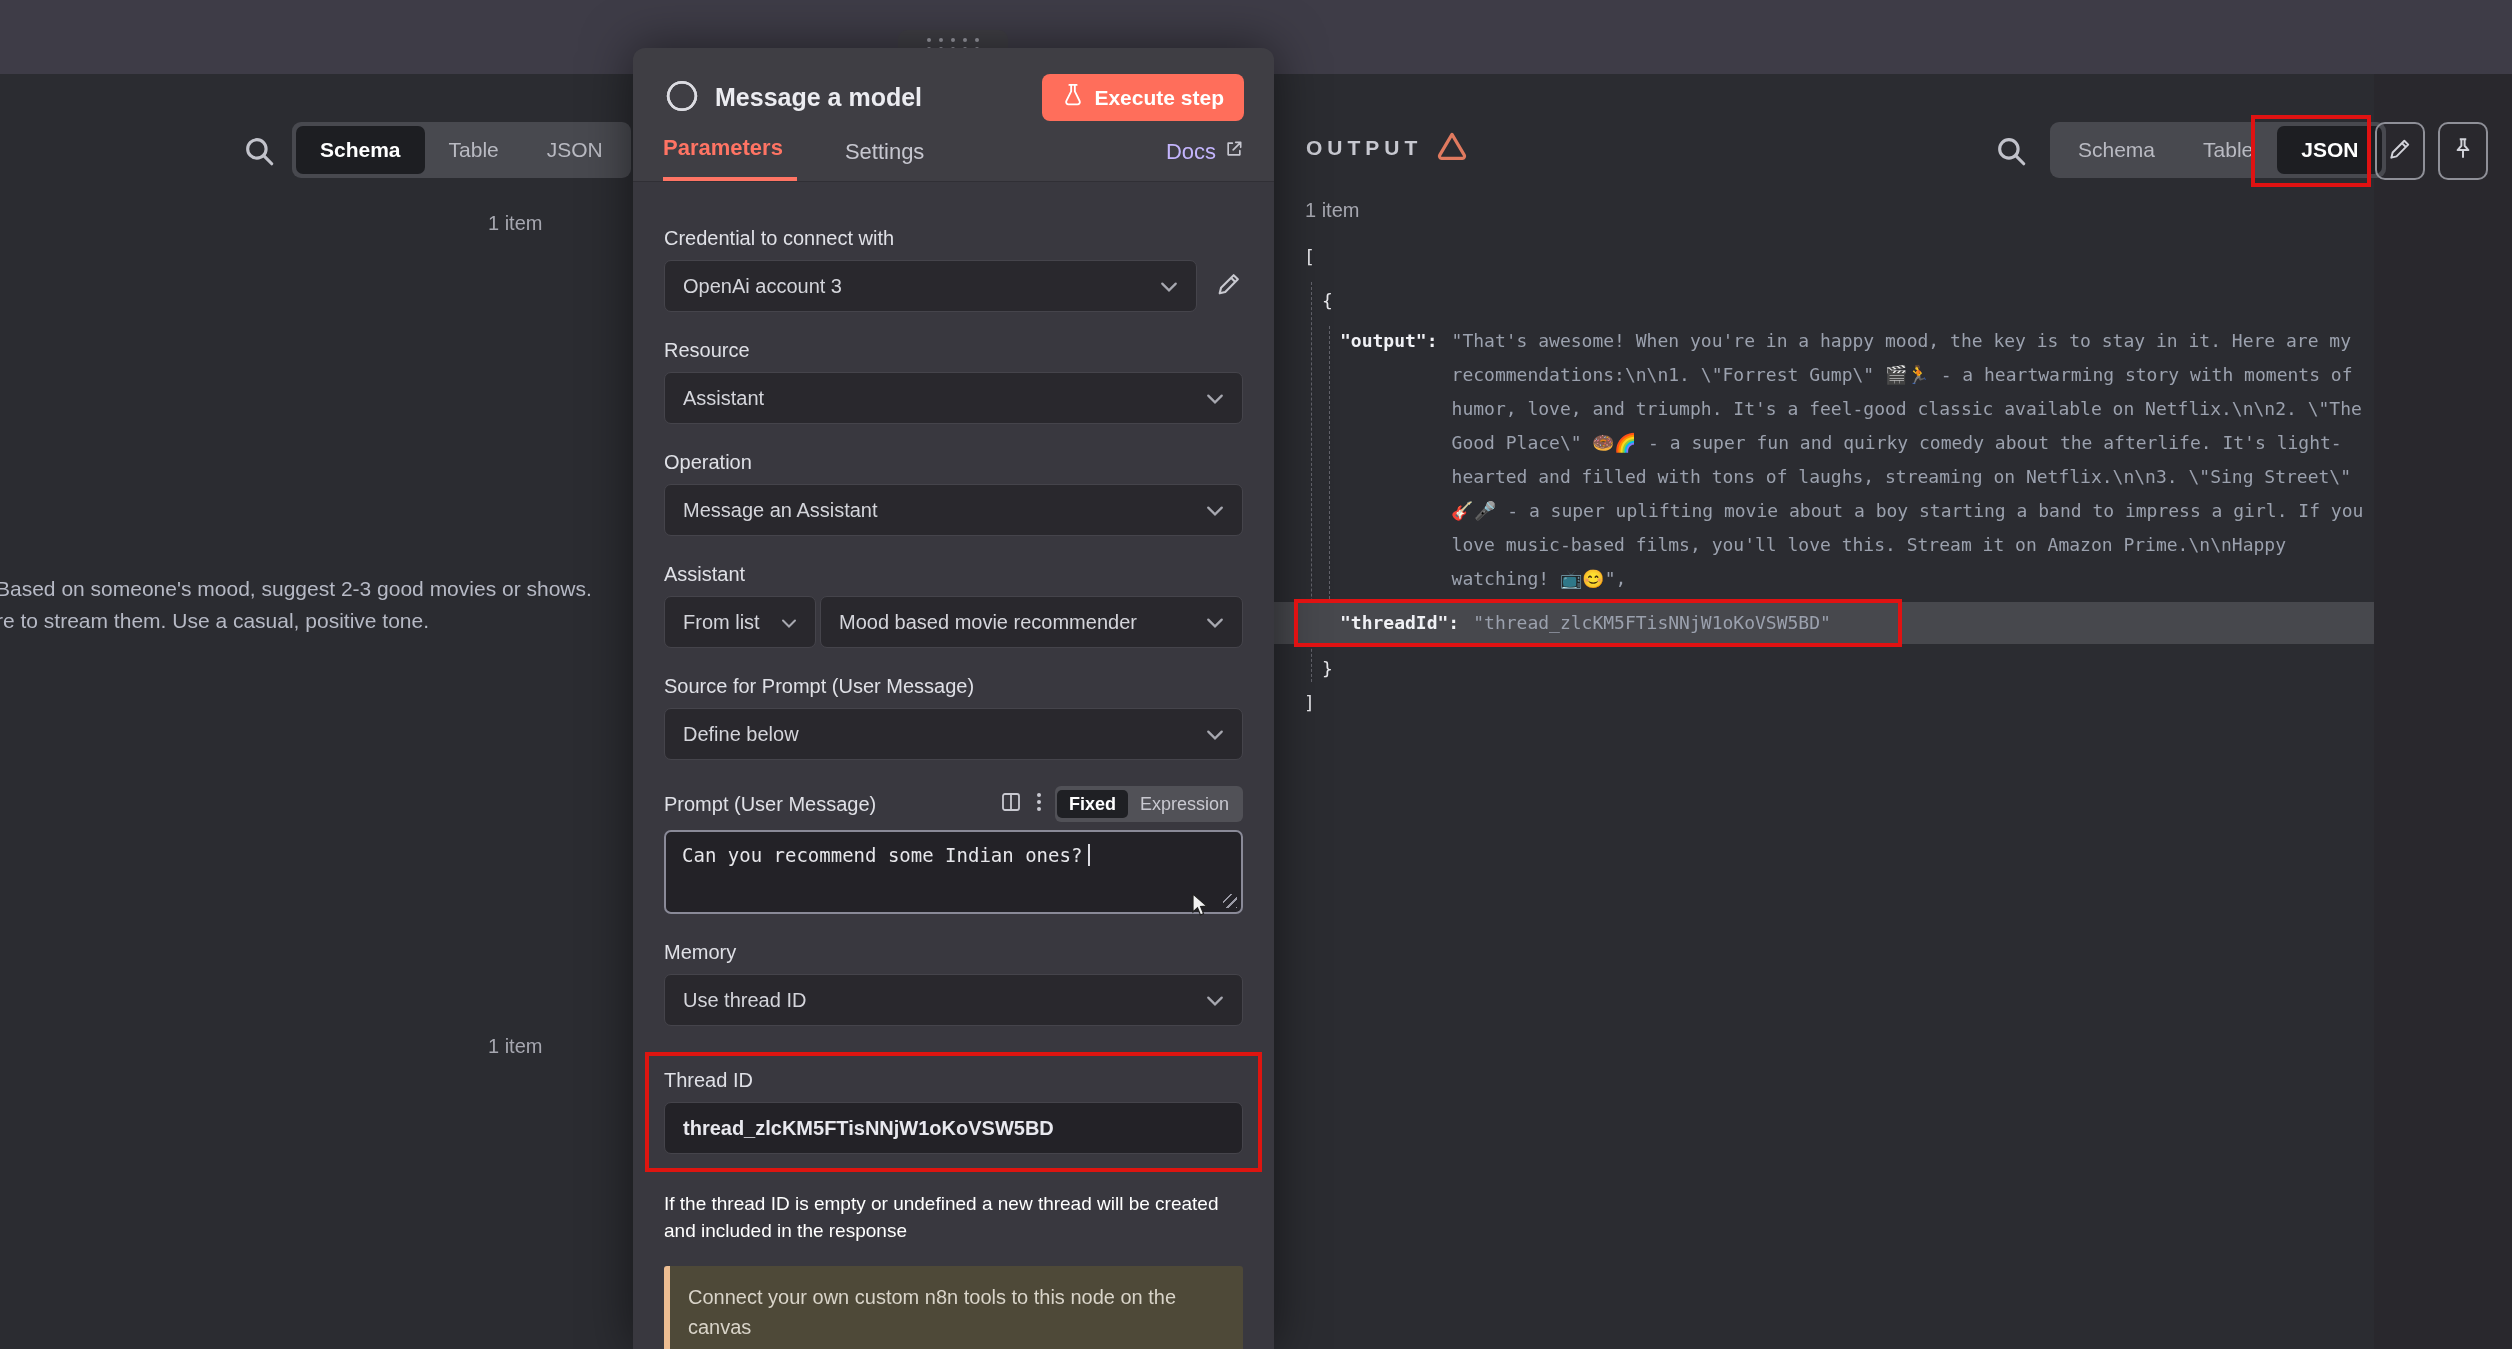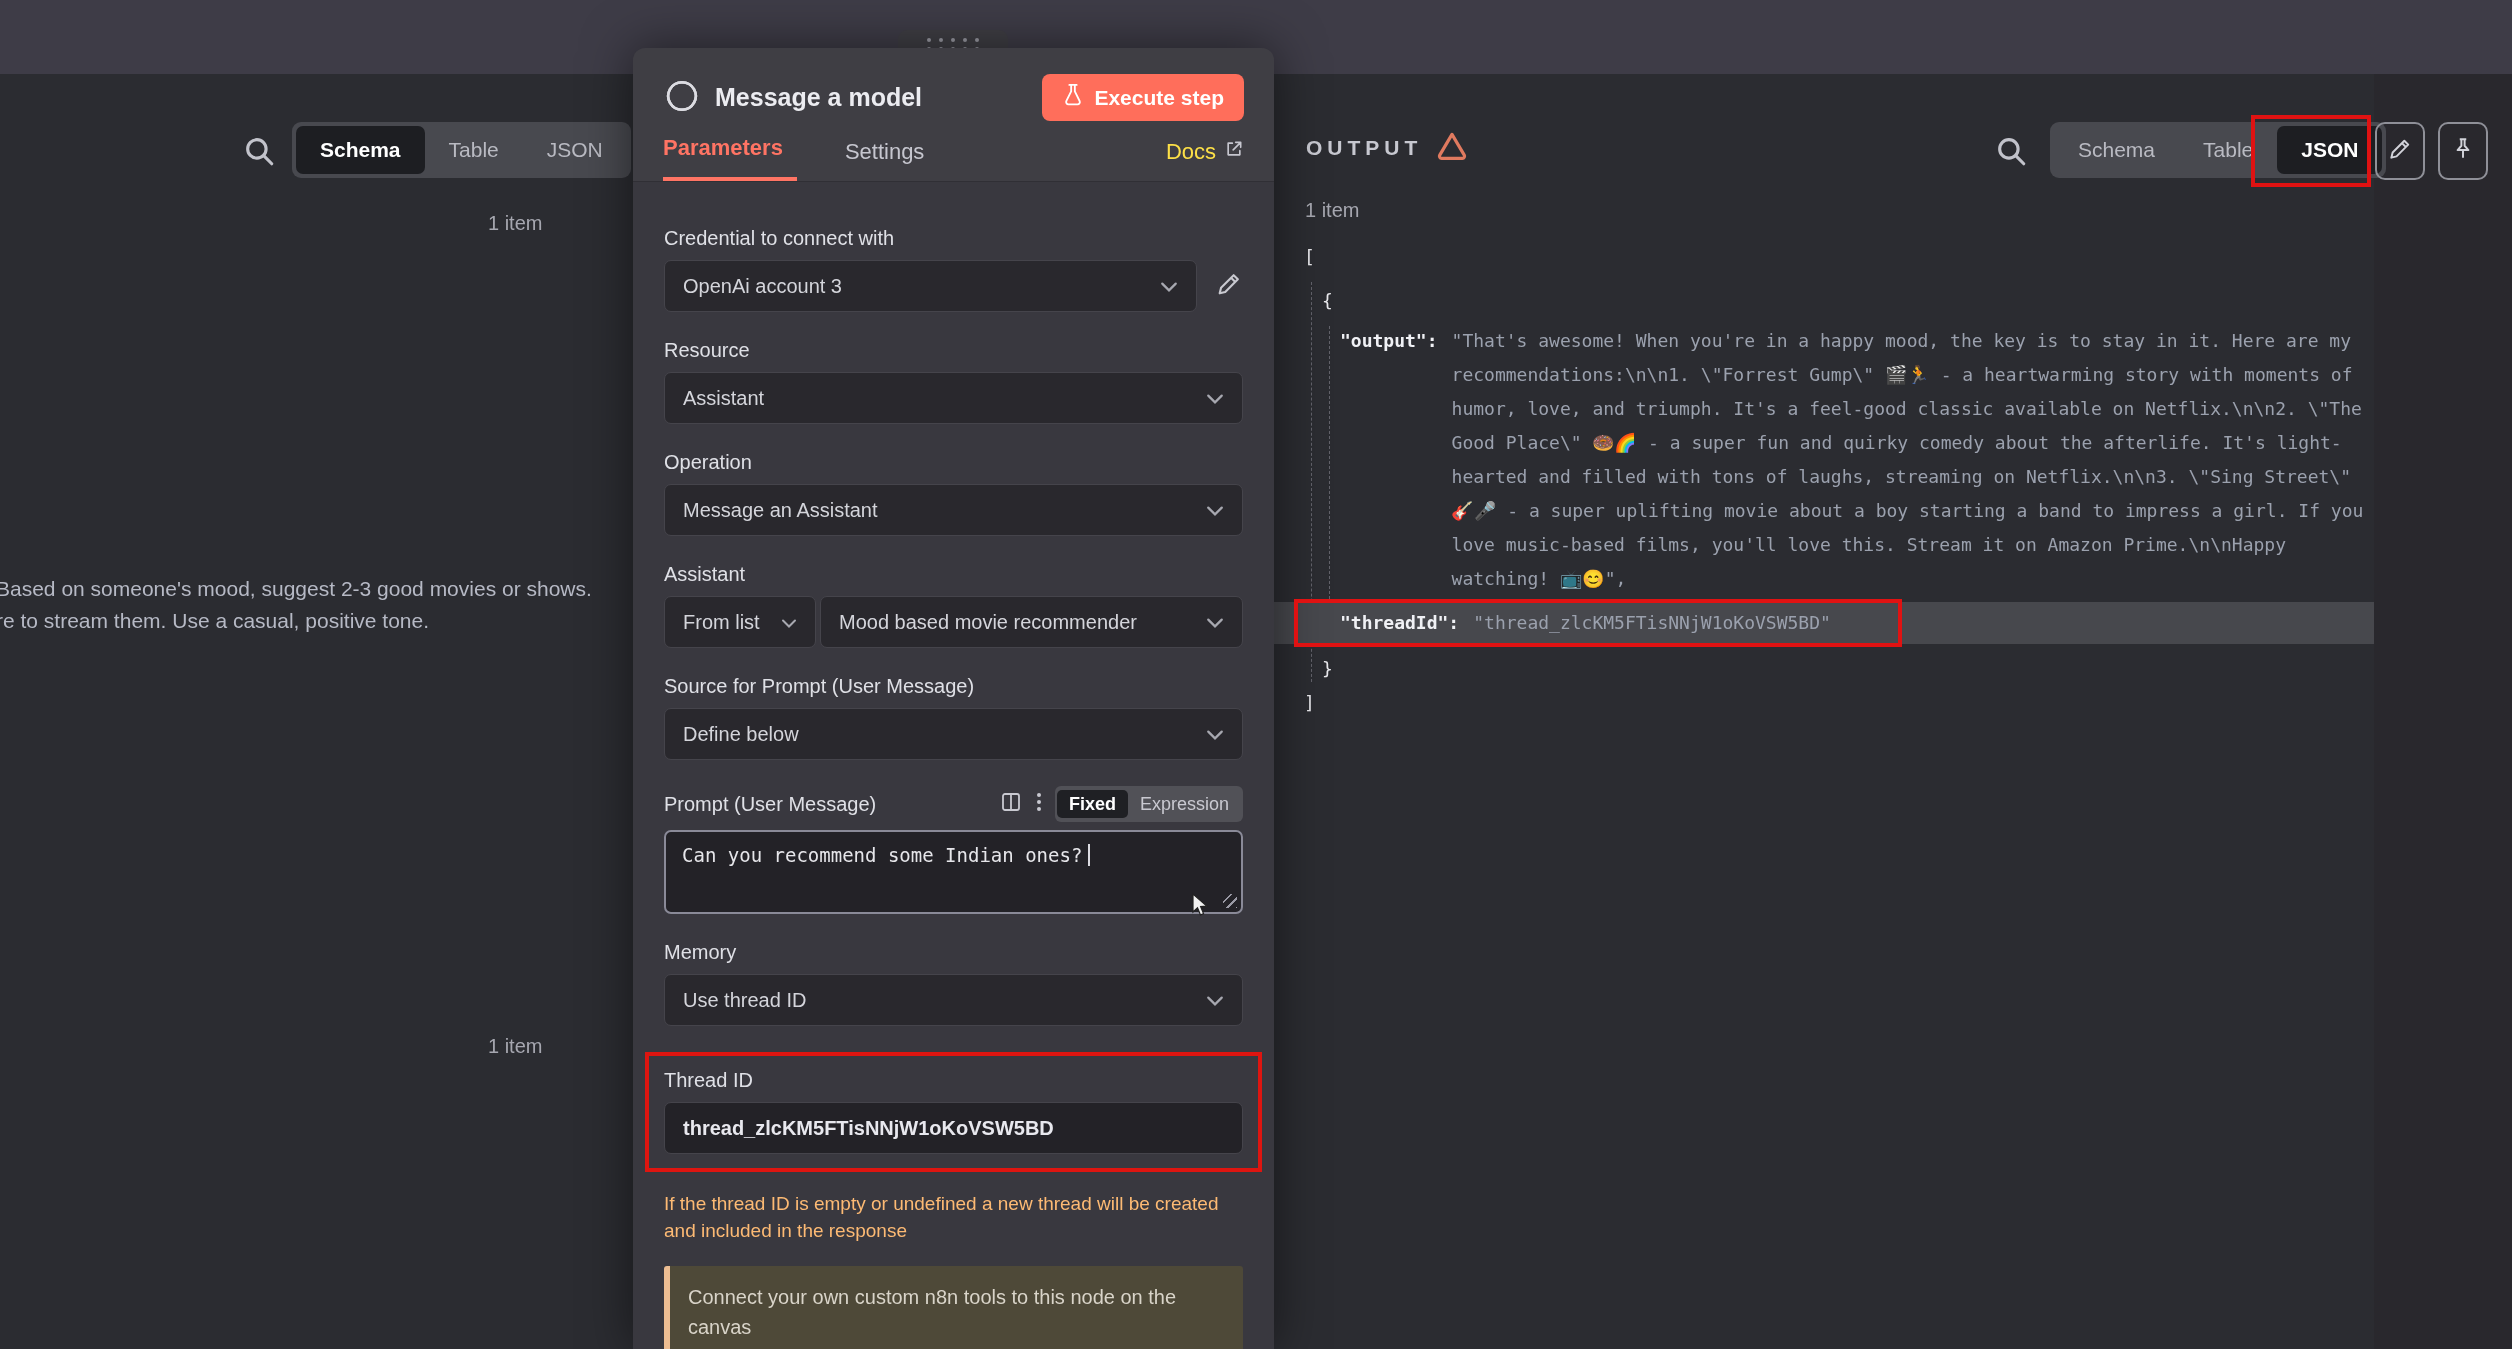--- a/index.html
+++ b/index.html
@@ -58,21 +58,21 @@
          border-radius:12px 12px 0 0;box-shadow:0 0 50px rgba(0,0,0,.5);overflow:hidden;}
   .modal-header{padding:26px 30px 0 30px;border-bottom:1px solid #302f35;}
   .mh-row1{display:flex;align-items:center;}
   .mh-title{margin-left:14px;color:#ececf1;font-size:25px;font-weight:600;flex:1;}
   .exec-btn{display:flex;align-items:center;gap:10px;background:#ff6e5b;color:#ffffff;
             font-size:21px;font-weight:600;border-radius:8px;height:47px;padding:0 20px;}
   .mh-row2{display:flex;align-items:flex-end;margin-top:14px;height:46px;}
   .tab{font-size:22px;padding-bottom:16px;}
   .tab.param{color:#ff7464;font-weight:700;border-bottom:4px solid #ff7464;padding-right:14px;}
   .tab.settings{color:#c6c6cf;margin-left:48px;}
-  .docs{margin-left:auto;display:flex;align-items:flex-start;gap:8px;color:#fde047;font-size:22px;padding-bottom:16px;}
+  .docs{margin-left:auto;display:flex;align-items:flex-start;gap:8px;color:#c4b5fd;font-size:22px;padding-bottom:16px;}
 
   .modal-body{background:#39383f;height:100%;padding:44px 31px 0 31px;box-sizing:border-box;}
   .field{margin-bottom:26px;}
   .flabel{color:#dfe0e6;font-size:20px;line-height:24px;margin-bottom:10px;}
   .select{position:relative;display:flex;align-items:center;height:52px;box-sizing:border-box;
           background:#29282d;border:1px solid #45444b;border-radius:7px;padding:0 18px;
           color:#d4d5db;font-size:20px;}
   .select .chev{margin-left:auto;}
   .cred-row{display:flex;align-items:center;gap:18px;}
   .cred-row .select{flex:1;}
@@ -89,21 +89,21 @@
             border-radius:7px;padding:12px 16px;font-family:"DejaVu Sans Mono",monospace;
             font-size:19px;color:#e6e6ea;}
   .caret{display:inline-block;width:2px;height:22px;background:#dcdce2;vertical-align:text-bottom;margin-left:6px;}
   .resize-grip{position:absolute;right:4px;bottom:4px;width:14px;height:14px;
                background:repeating-linear-gradient(135deg,transparent 0 5px,#9a9aa5 5px 7px);}
 
   .thread-group{position:relative;border:4px solid #de1510;margin:0 -19px 18px -19px;
                 padding:12px 15px 14px 15px;}
   .text-input{display:flex;align-items:center;height:52px;box-sizing:border-box;background:#232227;
               border:1px solid #45444b;border-radius:7px;padding:0 18px;color:#e8e8ee;font-size:20px;font-weight:600;}
-  .hint{color:#fdba74;font-size:19px;line-height:27px;margin-bottom:22px;}
+  .hint{color:#ffffff;font-size:19px;line-height:27px;margin-bottom:22px;}
   .notice{background:#4e4938;border-left:6px solid #edbd92;border-radius:3px;padding:16px 18px;
           color:#d9d4c9;font-size:20px;line-height:30px;margin-bottom:26px;}
 
   .cursor{position:absolute;left:1189px;top:892px;z-index:30;}
 </style>
 </head>
 <body>
 
 <div class="screen">
 

